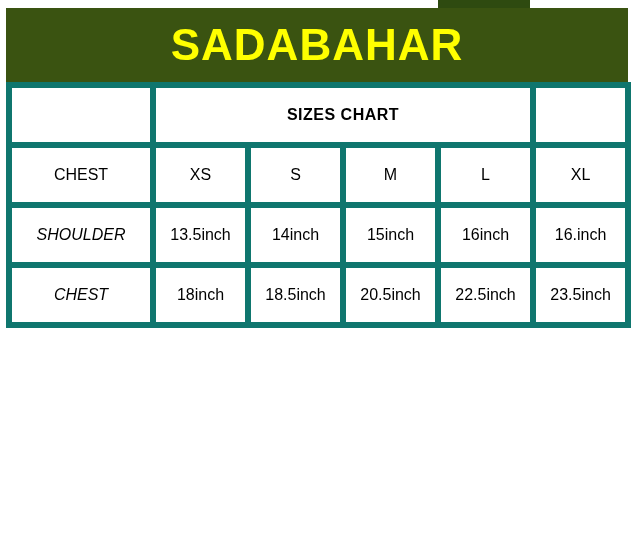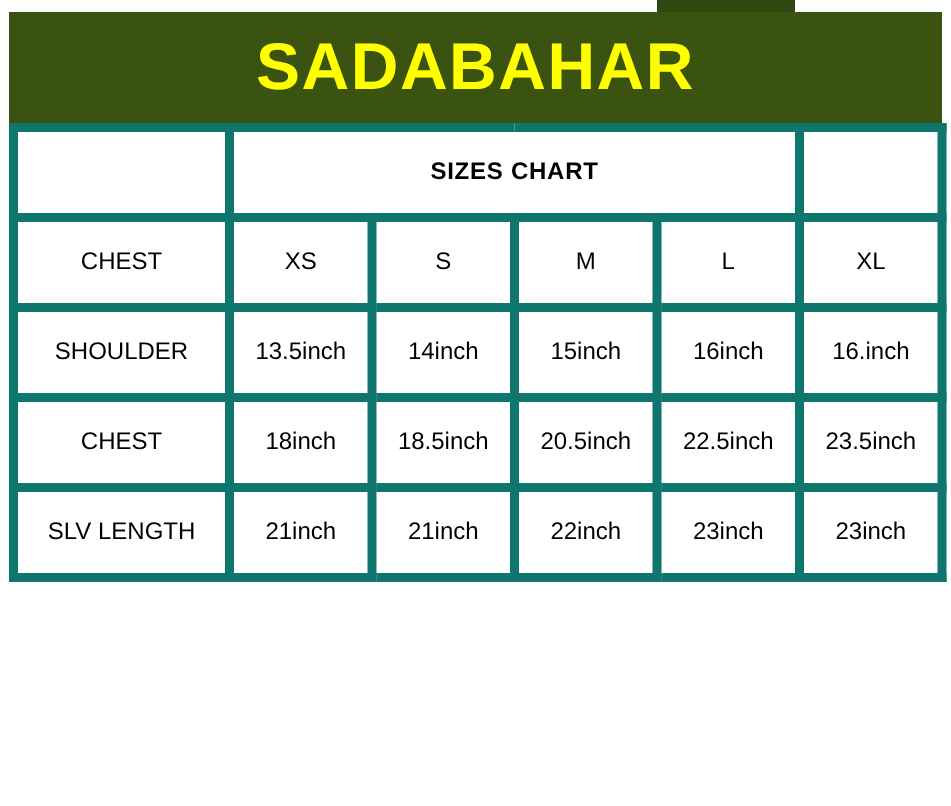--- a/index.html
+++ b/index.html
@@ -84,20 +84,21 @@
     font-size: 27px;
     font-weight: bold;
     height: 70px;
     letter-spacing: 0.5px;
   }
   td.header-label {
     font-size: 15px;
   }
   td.row-label {
     font-size: 16px;
+    font-style: italic;
   }
   td.cell-val {
     font-size: 16px;
   }
   .col-label { width: 144px; }
   .col-size  { width: 95px; }
 </style>
 </head>
 <body>
 
@@ -150,25 +151,17 @@
           <td class="cell-val">18inch</td>
           <td class="cell-val">18.5inch</td>
           <td class="cell-val">20.5inch</td>
           <td class="cell-val">22.5inch</td>
           <td class="cell-val">23.5inch</td>
         </tr>
 
 
 
 
-        <tr>
-          <td class="row-label">SLV LENGTH</td>
-          <td class="cell-val">21inch</td>
-          <td class="cell-val">21inch</td>
-          <td class="cell-val">22inch</td>
-          <td class="cell-val">23inch</td>
-          <td class="cell-val">23inch</td>
-        </tr>
       </tbody>
     </table>
   </div>
 
 </div>
 
 </body></html>

